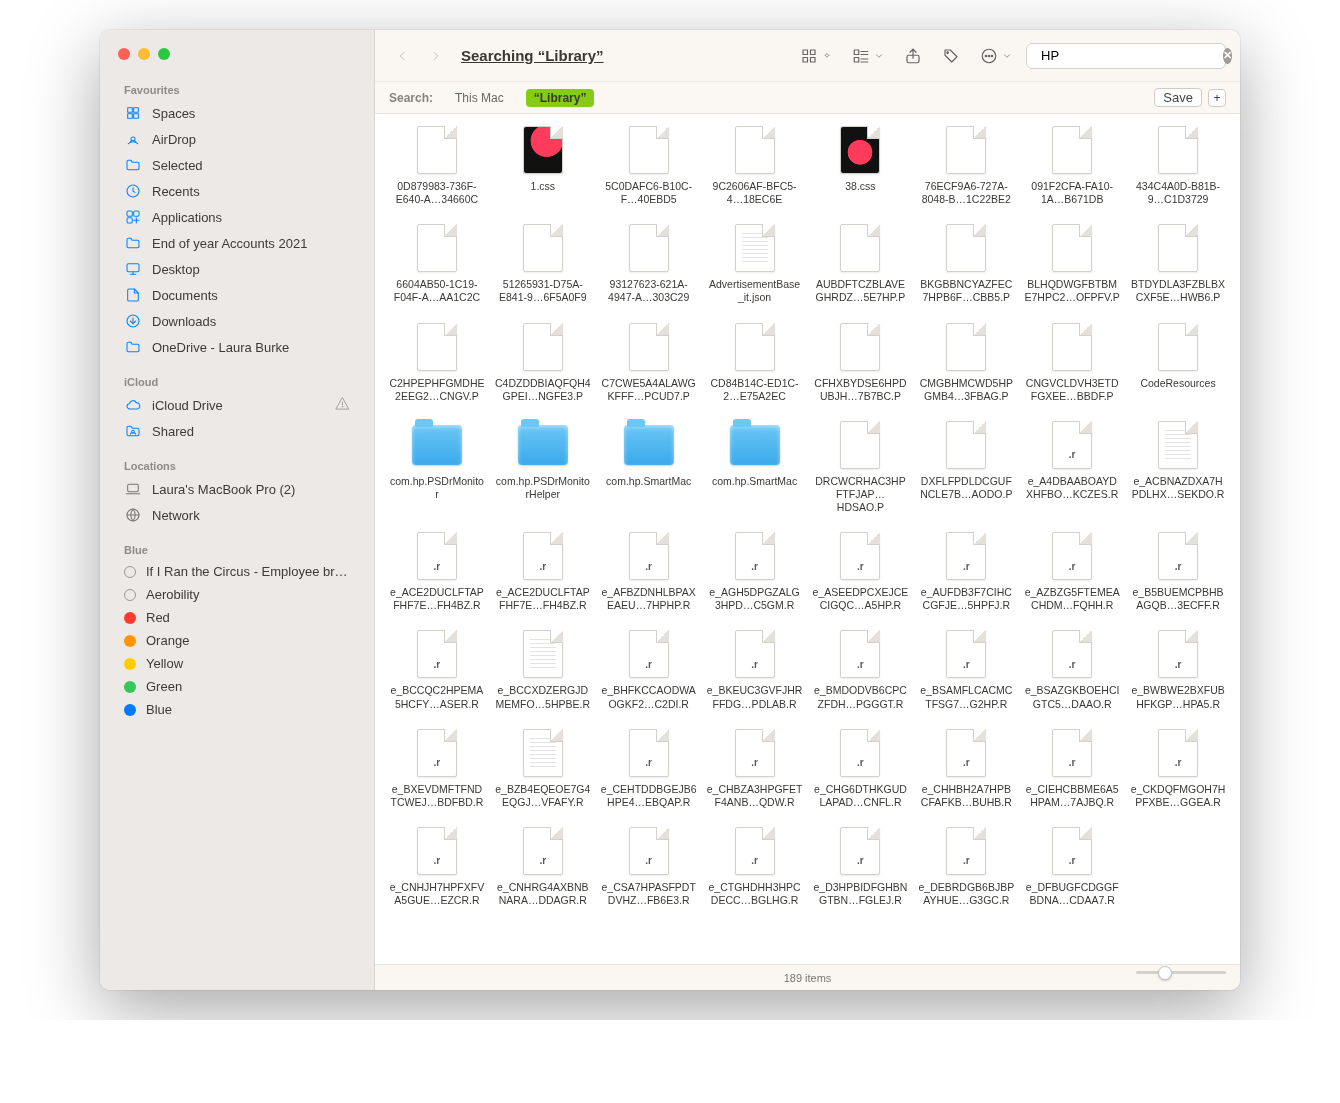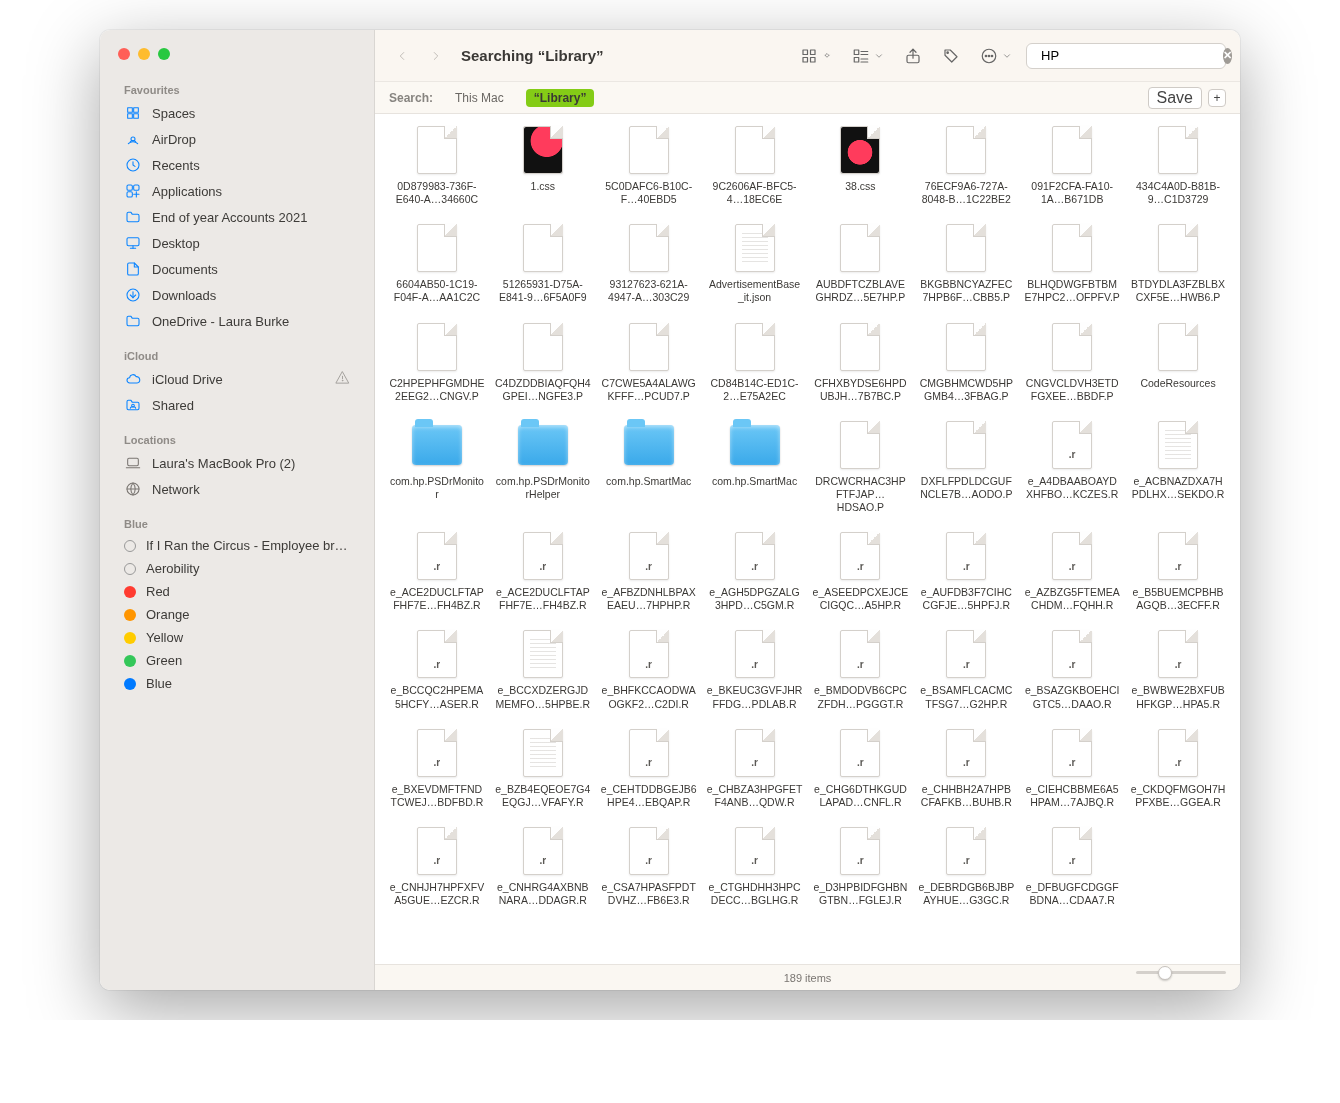--- a/index.html
+++ b/index.html
@@ -17,33 +17,33 @@
 .side-item .icn svg { width: 16px; height: 16px; }
 .side-item .txt { flex: 1; white-space: nowrap; overflow: hidden; text-overflow: ellipsis; }
 .side-item .warn { color: #a5a29e; }
 .tagdot { width: 12px; height: 12px; border-radius: 50%; border: 1.5px solid #999; flex-shrink: 0; }
 .tagdot.full { border: none; }
 .content { flex: 1; display: flex; flex-direction: column; min-width: 0; }
 .toolbar { height: 52px; display: flex; align-items: center; gap: 8px; padding: 0 14px; border-bottom: 1px solid rgba(0,0,0,.06); background: #faf6f1; }
 .nav-arrow { width: 26px; height: 26px; display: flex; align-items: center; justify-content: center; color: #555; border-radius: 5px; }
 .nav-arrow.dis { color: #bdb9b4; }
 .nav-arrow svg { width: 14px; height: 14px; }
-.title { font-size: 15px; font-weight: 600; color: #3a3835; margin-left: 4px; }
+.title { font-size: 15px; font-weight: 600; color: #3a3835; margin-left: 4px; text-decoration: underline; }
 .spacer { flex: 1; }
 .tbtn { height: 28px; padding: 0 6px; display: flex; align-items: center; justify-content: center; color: #666; border-radius: 5px; gap: 4px; }
 .tbtn svg { width: 18px; height: 18px; }
 .searchbox { display: flex; align-items: center; gap: 6px; background: #fff; border: 1px solid #d4d0cb; border-radius: 6px; height: 26px; padding: 0 6px 0 8px; width: 200px; }
 .searchbox input { border: none; outline: none; background: transparent; font-size: 13px; flex: 1; }
 .searchbox .clear { width: 16px; height: 16px; border-radius: 50%; background: #9f9b96; color: #fff; display: flex; align-items: center; justify-content: center; font-size: 11px; font-weight: 700; }
 .scopebar { height: 32px; display: flex; align-items: center; padding: 0 14px; gap: 14px; font-size: 12px; border-bottom: 1px solid #e7e3de; background: #fbf8f3; }
 .scopebar .lbl { color: #878480; font-weight: 600; }
 .scopebar .opt { color: #6a6763; padding: 2px 8px; border-radius: 4px;}
 .scopebar .opt.sel { background: #84cc16; color: #3a3835; font-weight: 600; }
 .scopebar .right { margin-left: auto; display: flex; gap: 6px; align-items: center;}
-.scopebar button { font-size: 16px; background: #fff; border: 1px solid #cfcbc6; border-radius: 4px; padding: 1px 8px; color: #444; }
+.scopebar button { font-size: 13px; background: #fff; border: 1px solid #cfcbc6; border-radius: 4px; padding: 1px 8px; color: #444; }
 .scopebar .plus { width: 18px; height: 18px; display: flex; align-items: center; justify-content: center; border: 1px solid #cfcbc6; border-radius: 4px; background: #fff; font-size: 12px; color: #444;}
 .grid-wrap { flex: 1; overflow: auto; padding: 8px 12px 0 12px; background: #fff;}
 .grid { display: grid; grid-template-columns: repeat(8, 1fr); gap: 12px 6px; }
 .item { display: flex; flex-direction: column; align-items: center; text-align: center; font-size: 10.5px; color: #3b3936; line-height: 1.25; padding: 2px;}
 .item .thumb { width: 52px; height: 52px; margin-bottom: 4px; display: flex; align-items: center; justify-content: center; position: relative; }
 .filesheet { width: 40px; height: 48px; background: #fff; border: 1px solid #d4d0cb; border-radius: 2px; position: relative; box-shadow: 0 1px 2px rgba(0,0,0,.08); }
 .filesheet::after { content: ""; position: absolute; right: -1px; top: -1px; width: 12px; height: 12px; background: linear-gradient(135deg, #fefefe 0 50%, #e4e0db 50% 100%); border-bottom: 1px solid #d4d0cb; border-left: 1px solid #d4d0cb; }
 .filesheet.r .ext { position: absolute; bottom: 6px; left: 0; right: 0; text-align: center; font-weight: 700; font-size: 10px; color: #5b5955; }
 .filesheet.text::before { content: ""; position: absolute; left: 6px; right: 6px; top: 8px; bottom: 8px; background: repeating-linear-gradient(#bfbbb6 0 1px, transparent 1px 4px); opacity: .4; }
 .folder { width: 50px; height: 40px; border-radius: 4px; background: linear-gradient(#6bc7f6,#3aa9ea); position: relative; box-shadow: inset 0 2px 4px rgba(255,255,255,.5), 0 1px 2px rgba(0,0,0,.2); }
@@ -90,20 +90,28 @@
                   <circle cx="12" cy="12" r="3"></circle>
                   <path d="M5 19a10 10 0 0114 0"></path>
                   <path d="M8 16a6 6 0 018 0"></path>
                 </svg>
               </div>
               <div class="txt">AirDrop</div>
             </div>
             <div class="side-item">
               <div class="icn blue">
                 <svg viewBox="0 0 24 24">
+                  <path d="M3 7a2 2 0 012-2h4l2 3h8a2 2 0 012 2v7a2 2 0 01-2 2H5a2 2 0 01-2-2z"></path>
+                </svg>
+              </div>
+              <div class="txt">Selected</div>
+            </div>
+            <div class="side-item">
+              <div class="icn blue">
+                <svg viewBox="0 0 24 24">
                   <circle cx="12" cy="12" r="9"></circle>
                   <polyline points="12 7 12 12 15 14"></polyline>
                 </svg>
               </div>
               <div class="txt">Recents</div>
             </div>
             <div class="side-item">
               <div class="icn blue">
                 <svg viewBox="0 0 24 24">
                   <rect x="3" y="3" width="8" height="8" rx="2"></rect>

